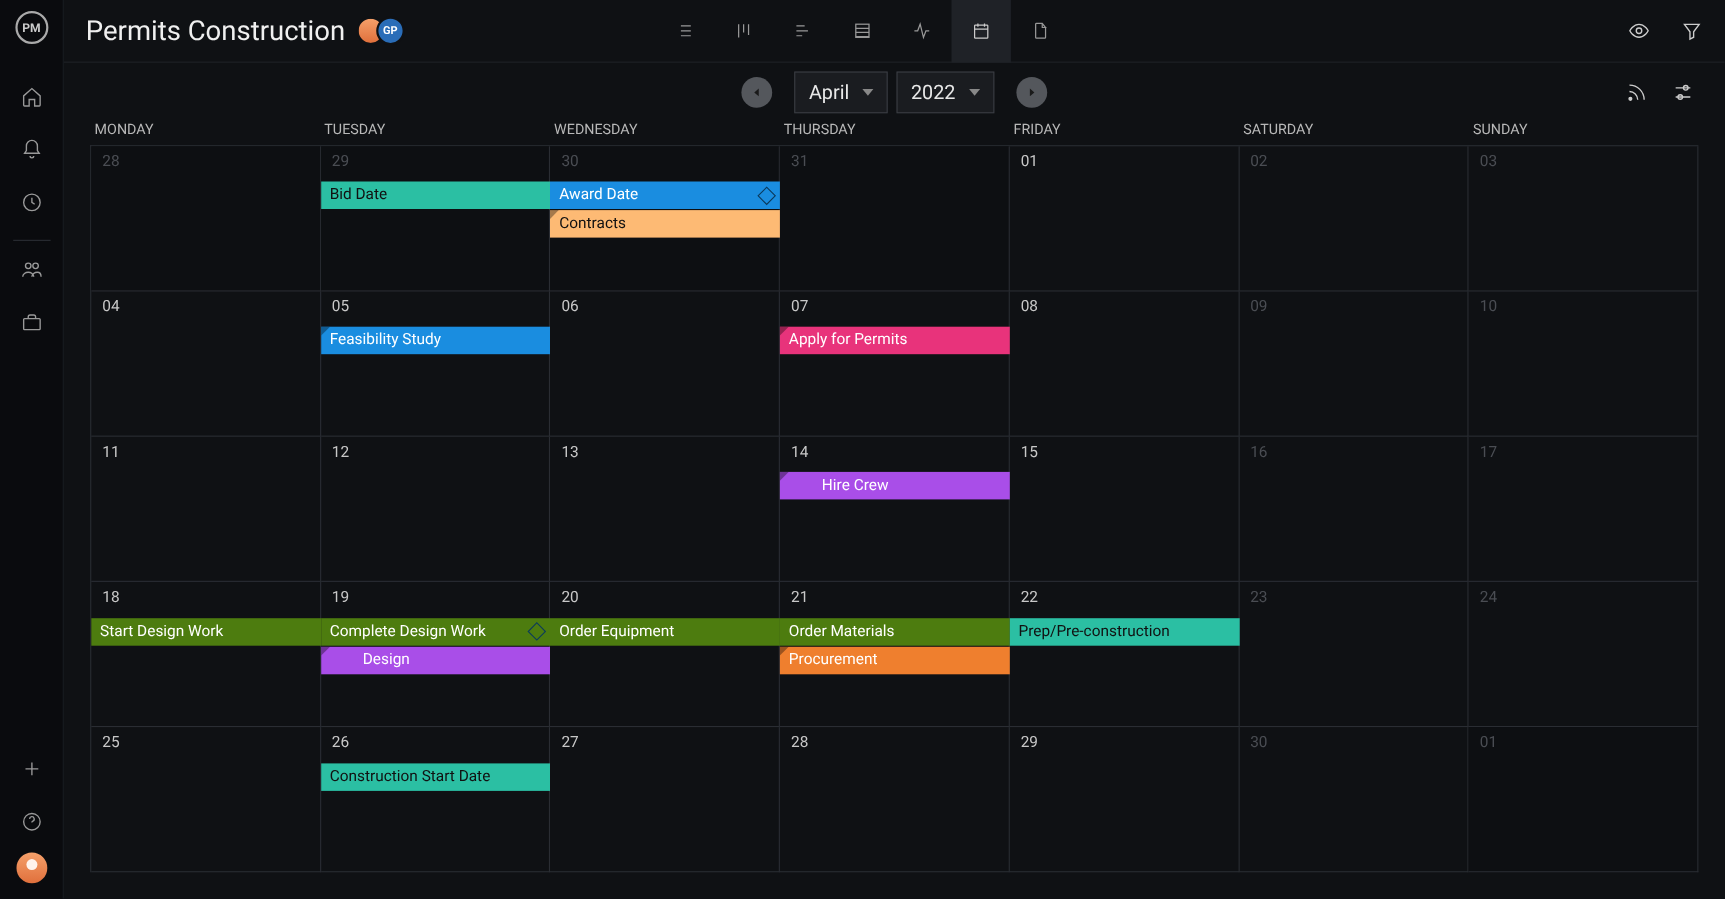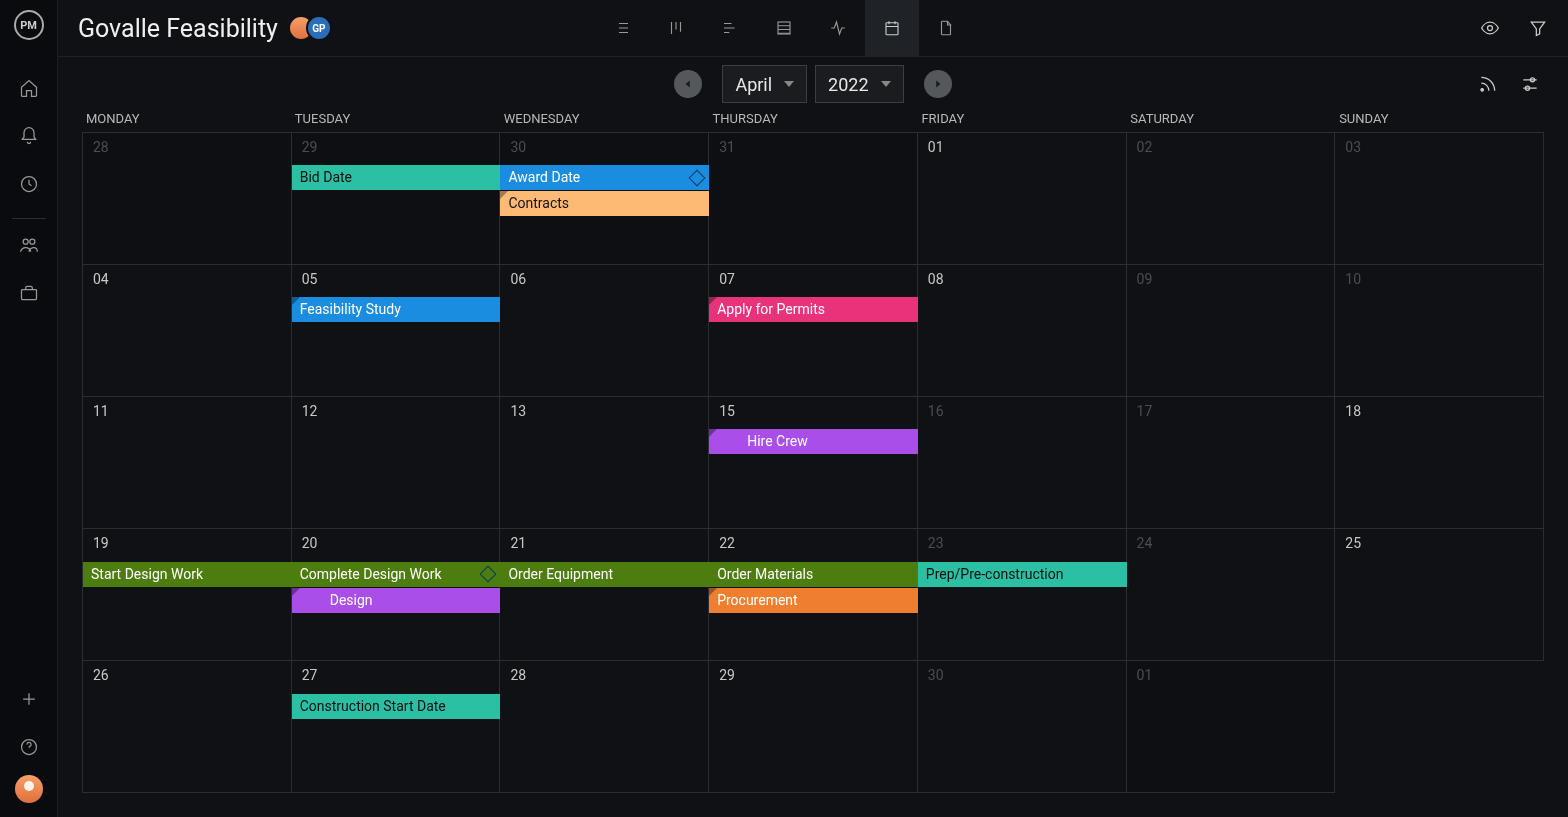--- a/index.html
+++ b/index.html
@@ -177,21 +177,21 @@
       <svg viewBox="0 0 24 24">
         <circle cx="12" cy="12" r="9"></circle>
         <path d="M9.5 9a2.5 2.5 0 1 1 3.5 2.3c-.8.4-1 .9-1 1.7M12 17h.01"></path>
       </svg>
     </div>
   <div class="avatar-small"></div>
 </div>
 
 <div class="main">
   <div class="header">
-    <div class="project-title">Govalle Feasibility</div>
+    <div class="project-title">Permits Construction</div>
     <div class="avatars">
       <div class="av av1"></div>
       <div class="av av2">GP</div>
     </div>
     <div class="view-tabs">
       <div class="view-tab">
           <svg viewBox="0 0 24 24">
             <path d="M8 6h12M8 12h12M8 18h12M4 6h.01M4 12h.01M4 18h.01"></path>
           </svg>
         </div>
@@ -326,20 +326,23 @@
           <div class="daynum">10</div>
         </div>
         <div class="cell">
           <div class="daynum">11</div>
         </div>
         <div class="cell">
           <div class="daynum">12</div>
         </div>
         <div class="cell">
           <div class="daynum">13</div>
+        </div>
+        <div class="cell">
+          <div class="daynum">14</div>
         </div>
         <div class="cell">
           <div class="daynum">15</div>
         </div>
         <div class="cell weekend">
           <div class="daynum">16</div>
         </div>
         <div class="cell weekend">
           <div class="daynum">17</div>
         </div>

